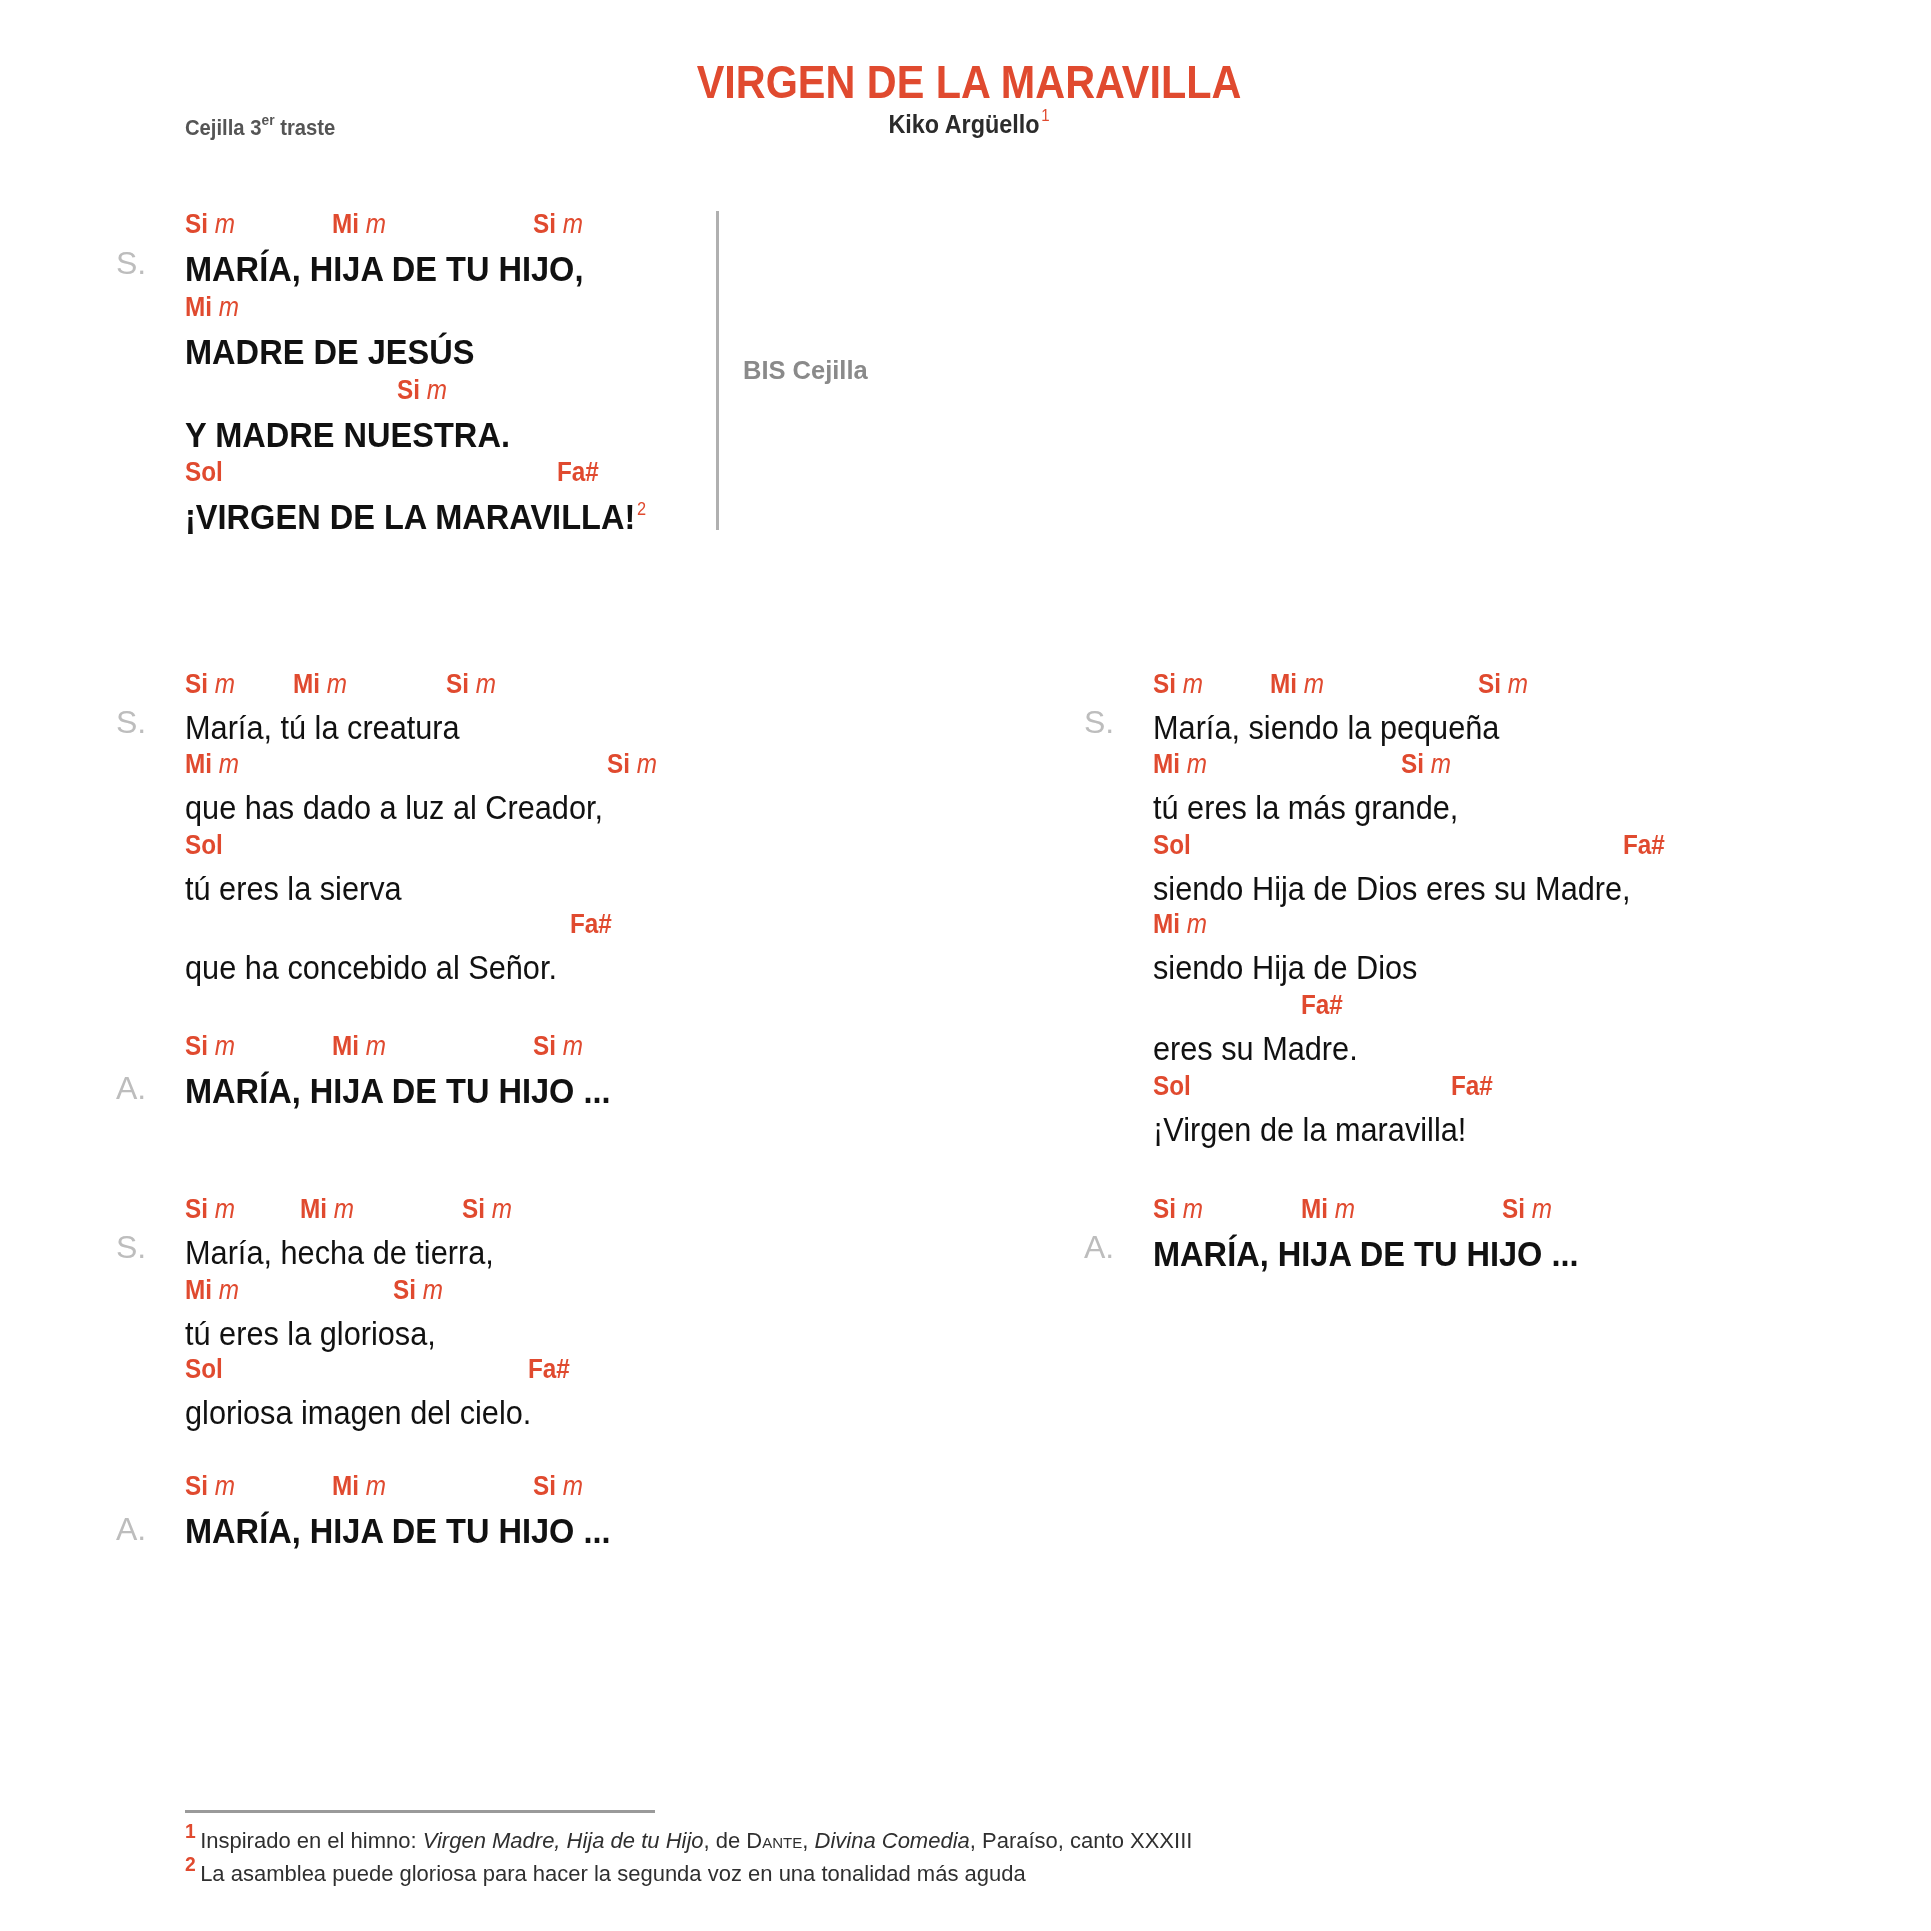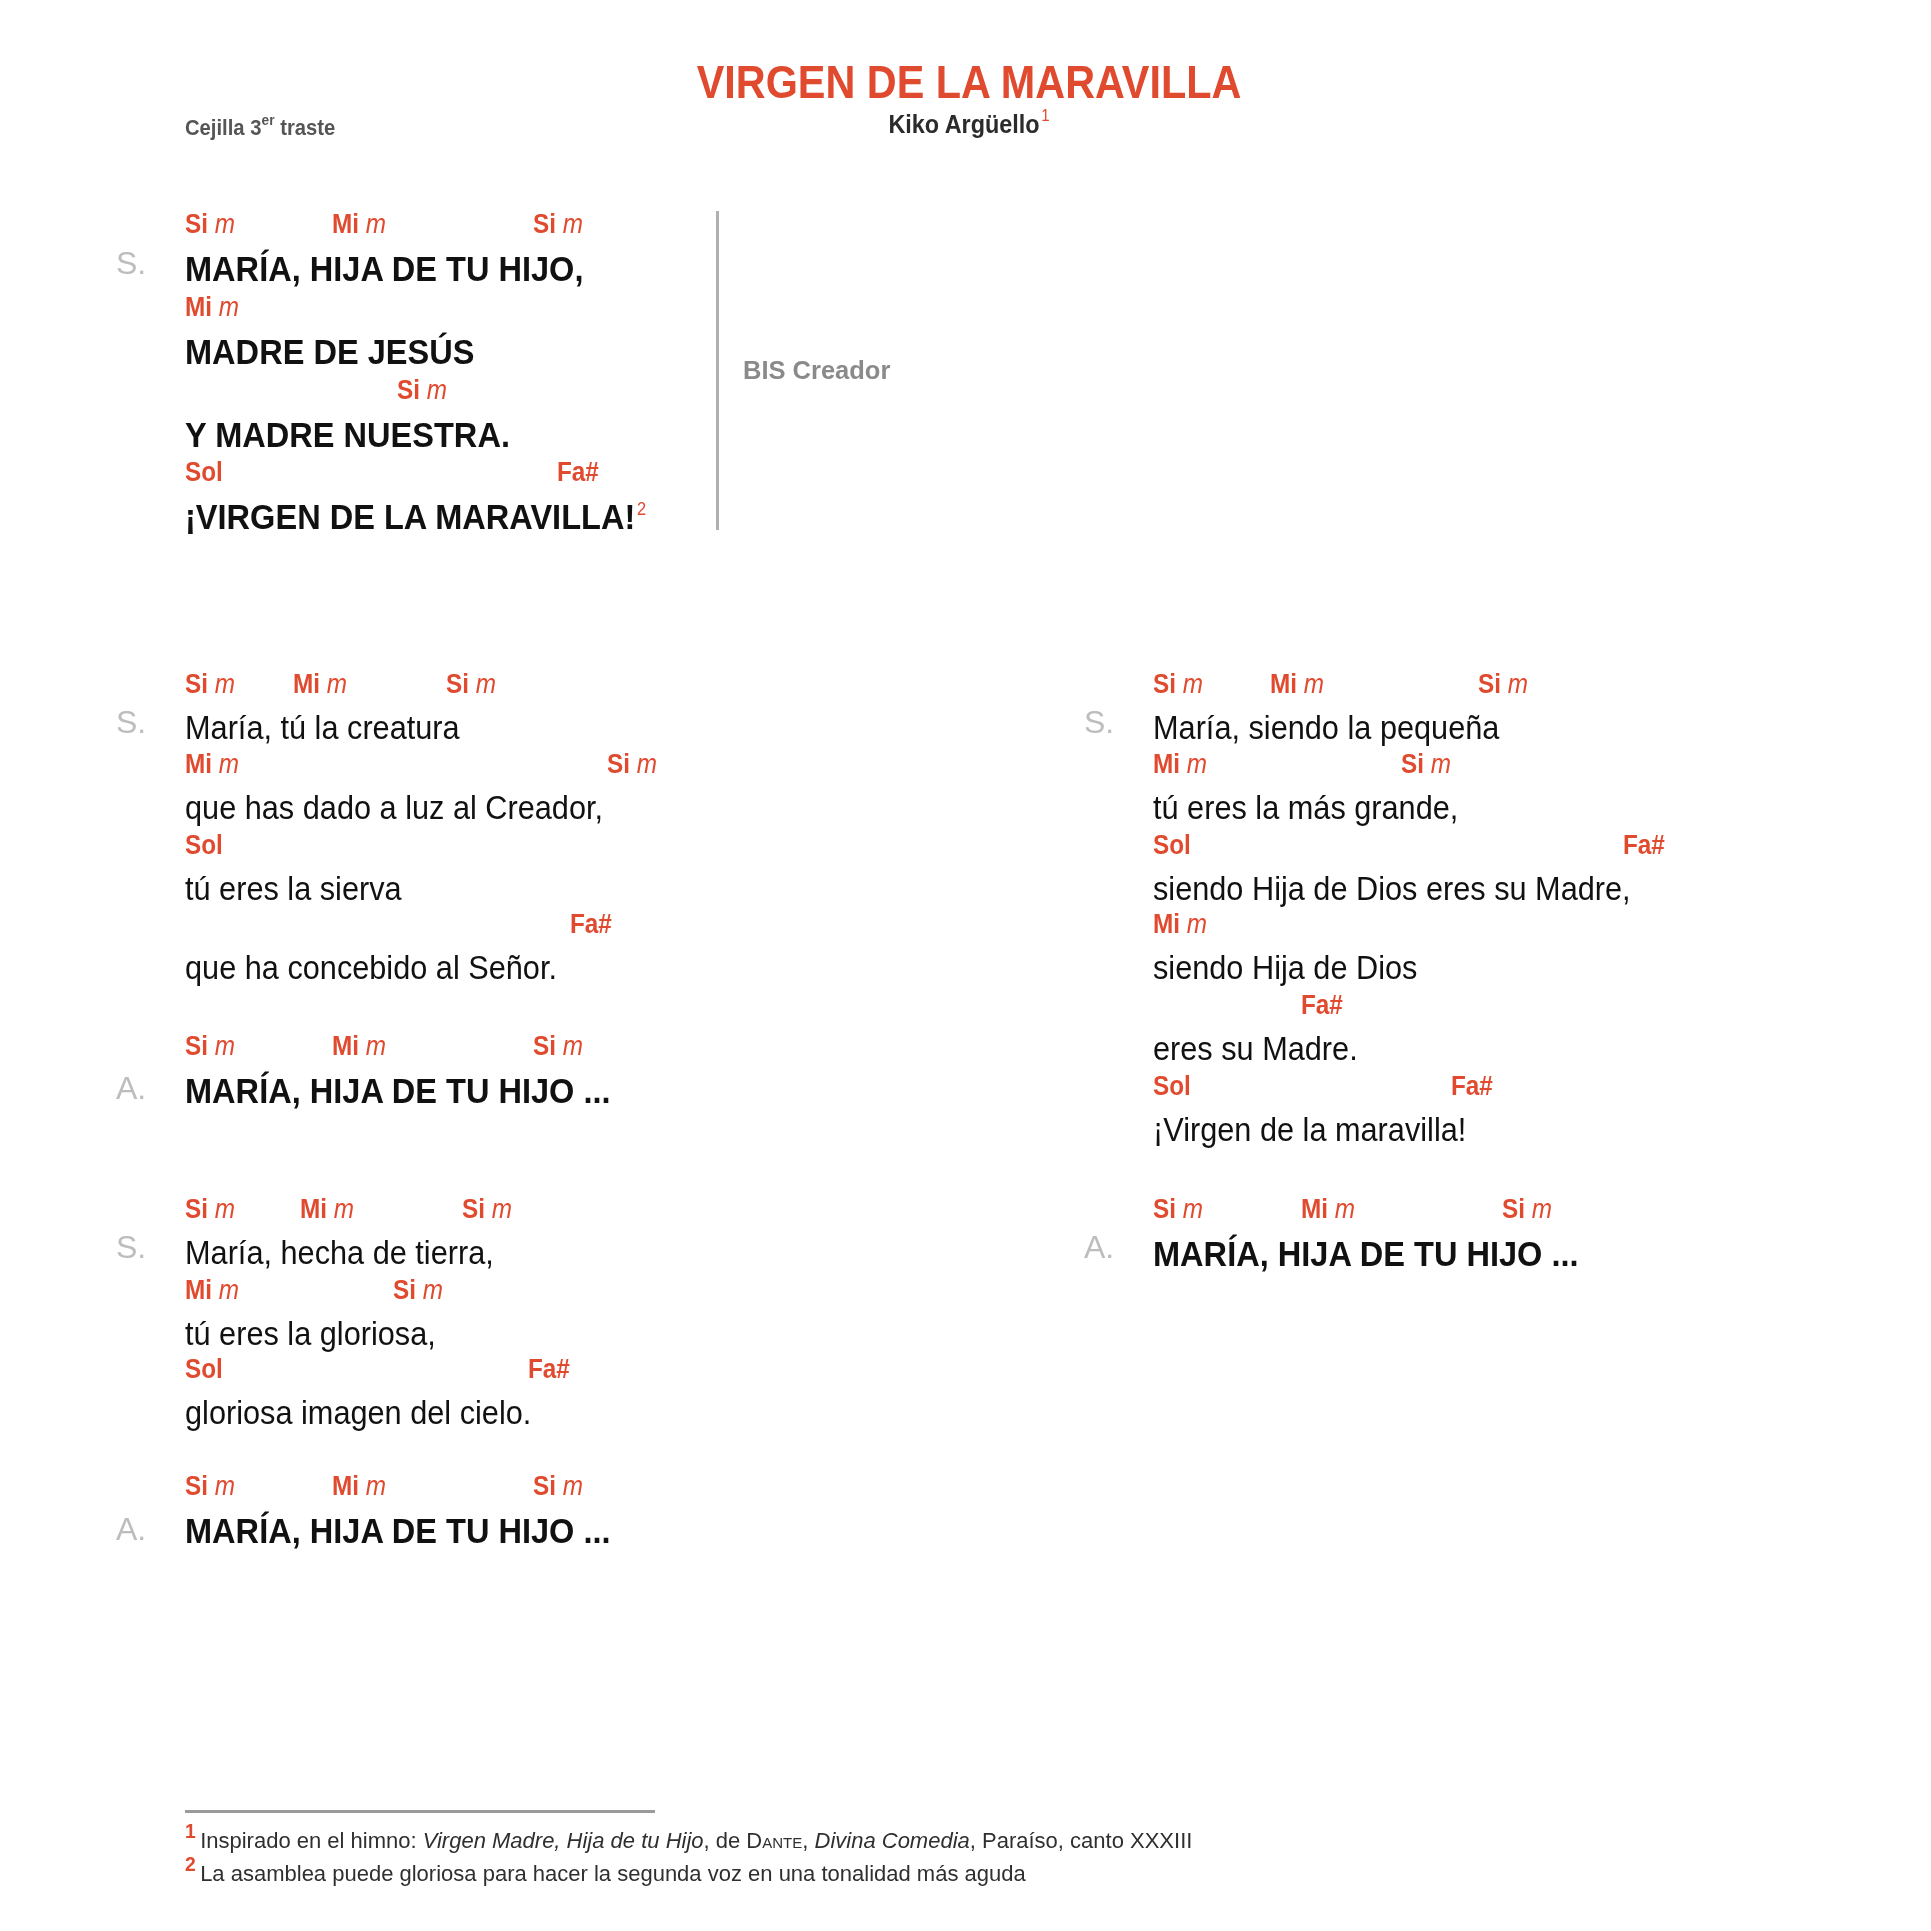--- a/index.html
+++ b/index.html
@@ -61,21 +61,21 @@
 
   <div class="line" style="left:185px;top:457px;">
     <div class="chordrow">
       <span class="chord" style="left:0px"><span>Sol</span></span>
       <span class="chord" style="left:372px"><span>Fa#</span></span>
     </div>
     <span class="lyric bold"><span>¡VIRGEN DE LA MARAVILLA!</span><sup>2</sup></span>
   </div>
 
   <div class="abs vbar"></div>
-  <div class="abs bis">BIS Creador</div>
+  <div class="abs bis">BIS Cejilla</div>
 </div>
 
 <div>
   <div class="label" style="left:116px;top:704px;">S.</div>
 
   <div class="line" style="left:185px;top:669px;">
     <div class="chordrow">
       <span class="chord" style="left:0px"><span>Si</span> <span class="q">m</span></span>
       <span class="chord" style="left:108px"><span>Mi</span> <span class="q">m</span></span>
       <span class="chord" style="left:261px"><span>Si</span> <span class="q">m</span></span>

